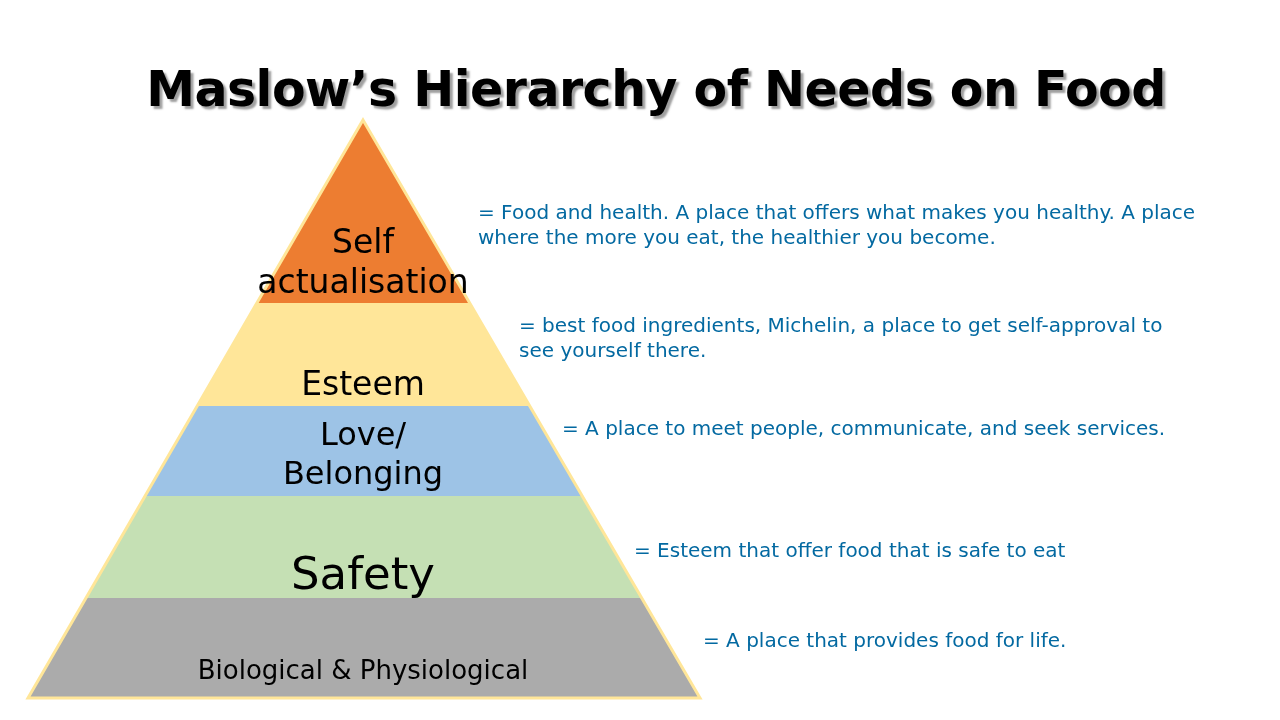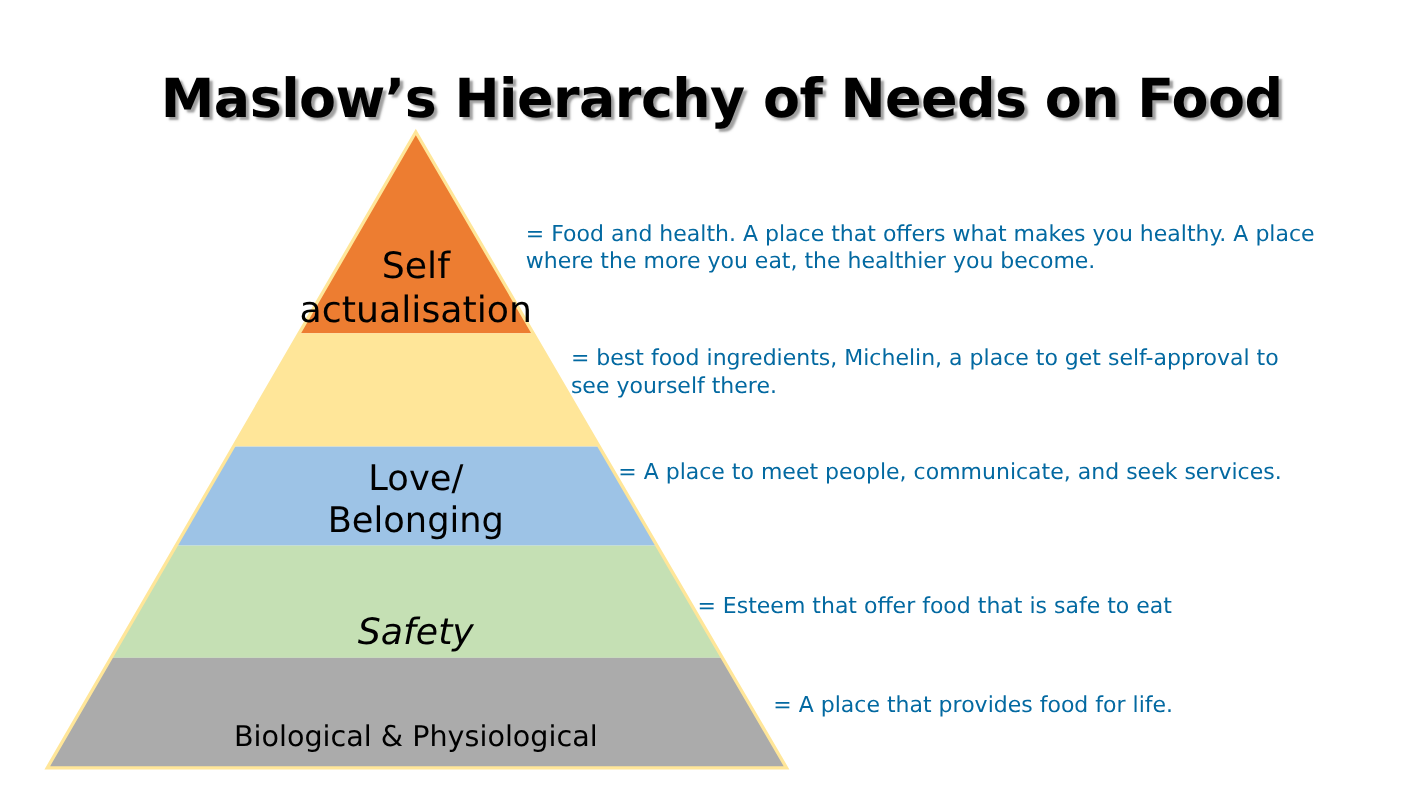--- a/index.html
+++ b/index.html
@@ -31,21 +31,21 @@
     color: #000000;
     letter-spacing: -0.5px;
     text-shadow: 3px 3px 2px rgba(80,80,80,0.55);
     white-space: nowrap;
     padding-left: 16px;
   }
 
   
   #pyramid-wrap {
     position: absolute;
-    left: 15px;
+    left: 0;
     top: 0;
     width: 730px;
     height: 715px;
     padding-left: 41px;
   }
   #pyramid-svg {
     position: absolute;
     left: 0;
     top: 0;
     width: 730px;
@@ -81,23 +81,22 @@
     left: 143px;
     top: 415px;
     width: 440px;
     font-size: 32px;
     line-height: 39px;
   }
   #tier-label-3 {           
     left: 143px;
     top: 554px;
     width: 440px;
-    font-size: 33px;
+    font-size: 45px;
     line-height: 40px;
-    font-style: italic;
   }
   #tier-label-4 {           
     left: 33px;
     top: 649px;
     width: 660px;
     font-size: 26px;
     line-height: 42px;
   }
 
   
@@ -156,20 +155,21 @@
         <rect id="band-2" x="0" y="406" width="730" height="90" fill="#9DC3E6"></rect>
         <rect id="band-3" x="0" y="496" width="730" height="102" fill="#C5E0B4"></rect>
         <rect id="band-4" x="0" y="598" width="730" height="102" fill="#ABABAB"></rect>
       </g>
 
       <polygon id="pyramid-outline" points="363,120 700,698 28,698" fill="none" stroke="#FFE699" stroke-width="3"></polygon>
     </svg>
 
     <div class="tier-label" id="tier-label-0">Self
 actualisation</div>
+    <div class="tier-label" id="tier-label-1">Esteem</div>
     <div class="tier-label" id="tier-label-2">Love/
 Belonging</div>
     <div class="tier-label" id="tier-label-3">Safety</div>
     <div class="tier-label" id="tier-label-4">Biological &amp; Physiological</div>
   </div>
 
   <div class="annotation" id="annotation-0">= Food and health. A place that offers what makes you healthy. A place where the more you eat, the healthier you become.</div>
   <div class="annotation" id="annotation-1">= best food ingredients, Michelin, a place to get self-approval to see yourself there.</div>
   <div class="annotation" id="annotation-2">= A place to meet people, communicate, and seek services.</div>
   <div class="annotation" id="annotation-3">= Esteem that offer food that is safe to eat</div>

